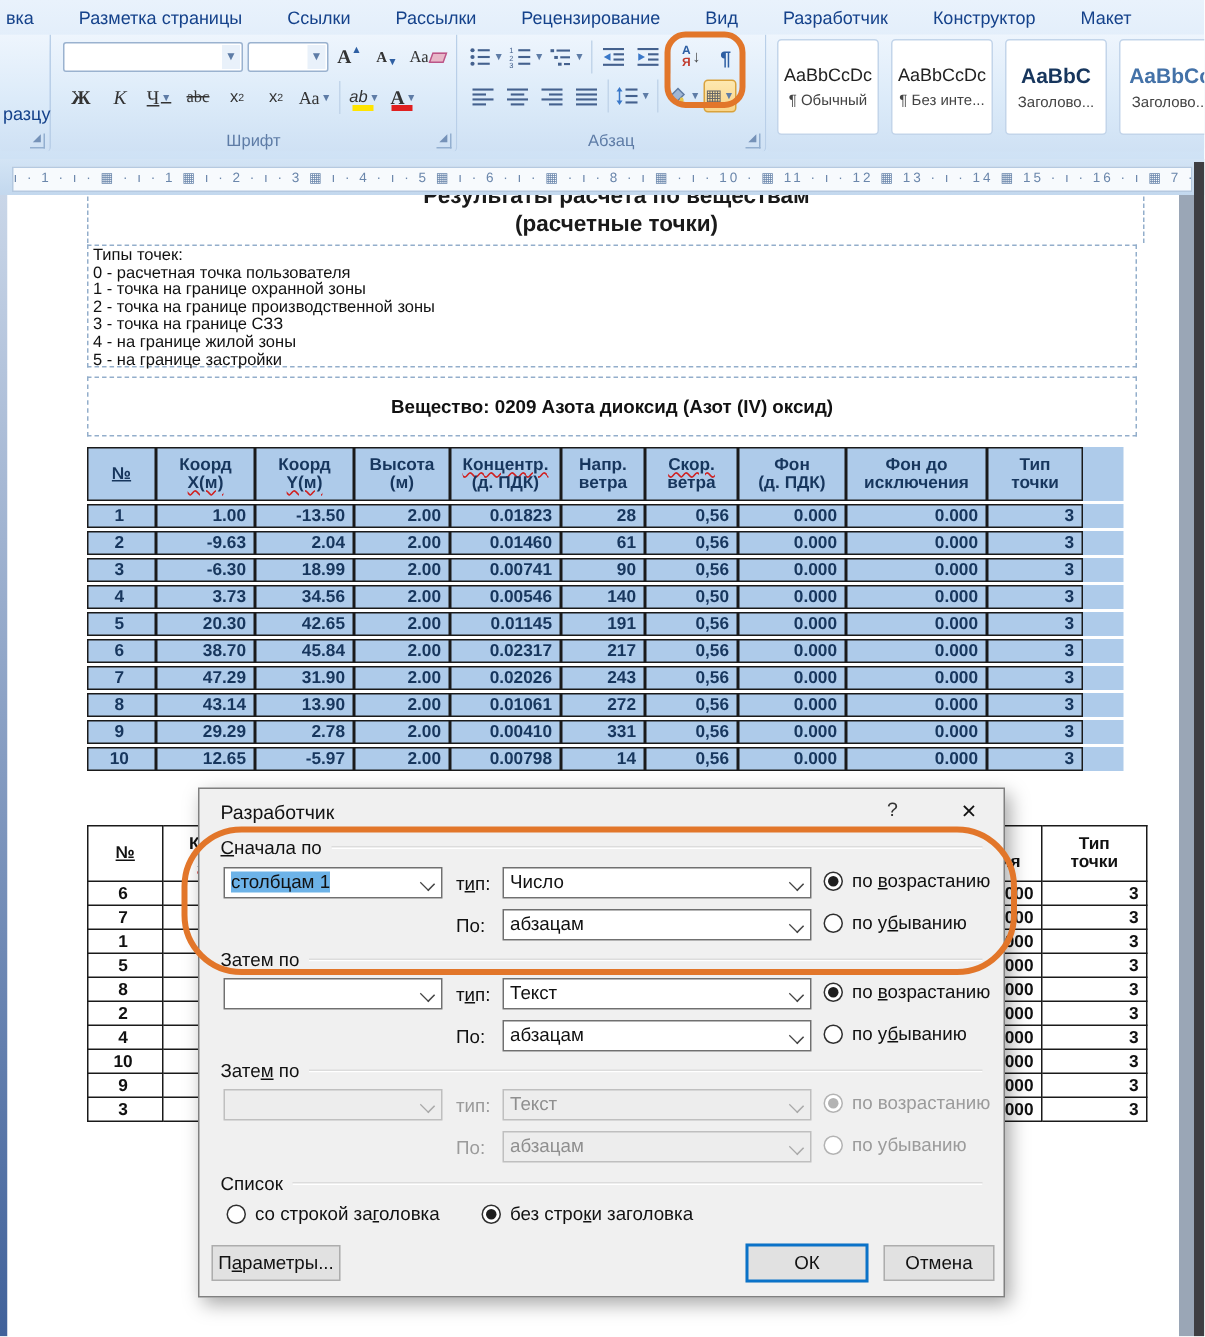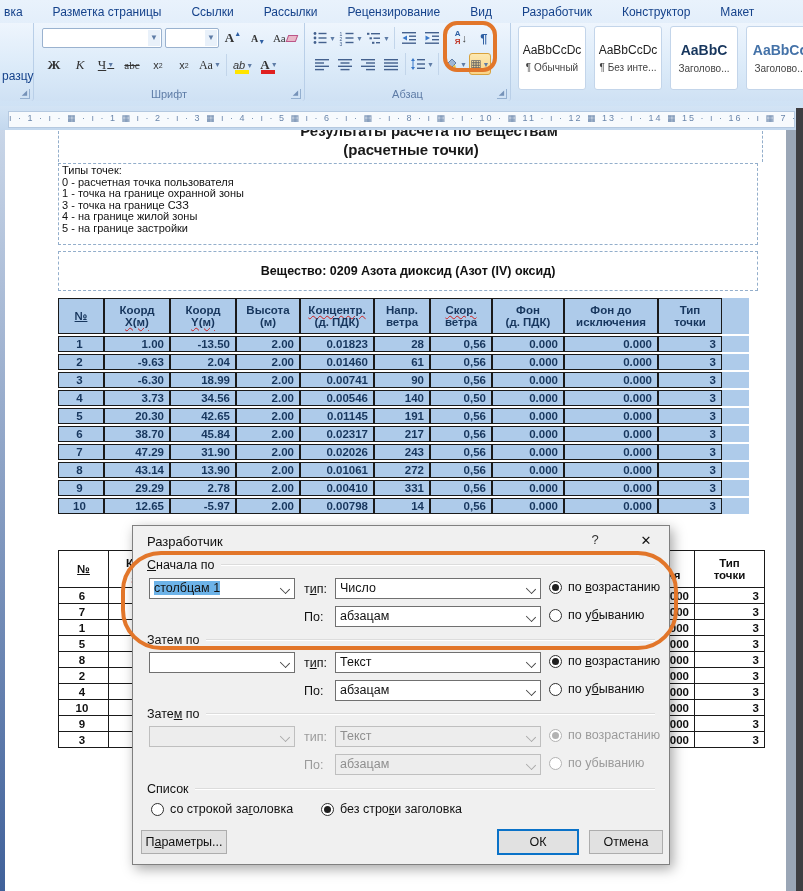--- a/index.html
+++ b/index.html
@@ -58,21 +58,21 @@
   #ruler-band{position:absolute;left:8px;right:8px;top:5px;height:15px;background:#f7fafd;
               border:1px solid #b5c9e0;color:#6a86ab;font-size:9px;line-height:13px;
               text-align:center;white-space:nowrap;overflow:hidden;letter-spacing:2px;}
   
   #page{position:absolute;left:5px;top:130px;width:781px;height:761px;background:#fff;}
   #left-strip{position:absolute;left:0;top:130px;width:5px;height:761px;
               background:linear-gradient(#c9d6e8,#40619a);}
   #right-gutter{position:absolute;left:786px;top:130px;width:10px;height:761px;background:#9aa6b6;}
   #right-dark{position:absolute;left:796px;top:108px;width:7px;height:783px;background:#3e3e42;}
   .dashv{position:absolute;top:131px;height:31px;border-left:1px dashed #93aecb;}
-  #title1-clip{position:absolute;left:52px;top:130px;width:706px;height:11px;overflow:hidden;padding-left:24px;}
+  #title1-clip{position:absolute;left:58px;top:130px;width:706px;height:11px;overflow:hidden;}
   #title1-clip div{margin-top:-8px;text-align:center;font-size:15px;font-weight:bold;color:#1a1a1a;}
   #title2{position:absolute;left:58px;top:141px;width:706px;text-align:center;
           font-size:15px;font-weight:bold;color:#1a1a1a;}
   #types-box{position:absolute;left:58px;top:163px;width:700px;height:82px;
              border:1px dashed #93aecb;font-size:11px;line-height:11.6px;color:#111;padding:1px 12px 0 3px;box-sizing:border-box;}
   #subst-box{position:absolute;left:58px;top:251px;width:700px;height:40px;border:1px dashed #93aecb;
              display:flex;align-items:center;justify-content:center;font-size:12.5px;font-weight:bold;color:#111;box-sizing:border-box;}
   
   table{border-spacing:0;}
   #table1{position:absolute;left:58px;top:296px;border-collapse:separate;border-spacing:0 2px;}
@@ -393,20 +393,21 @@
 
   <div id="title1-clip">
       <div>Результаты расчета по веществам</div>
     </div>
   <div id="title2">(расчетные точки)</div>
 
   <div id="types-box">
       <div>Типы точек:</div>
       <div>0 - расчетная точка пользователя</div>
       <div>1 - точка на границе охранной зоны</div>
+      <div>2 - точка на границе производственной зоны</div>
       <div>3 - точка на границе СЗЗ</div>
       <div>4 - на границе жилой зоны</div>
       <div>5 - на границе застройки</div>
     </div>
 
   <div id="subst-box">
       <span>Вещество: 0209   Азота диоксид (Азот (IV) оксид)</span>
     </div>
 
   <table id="table1">

